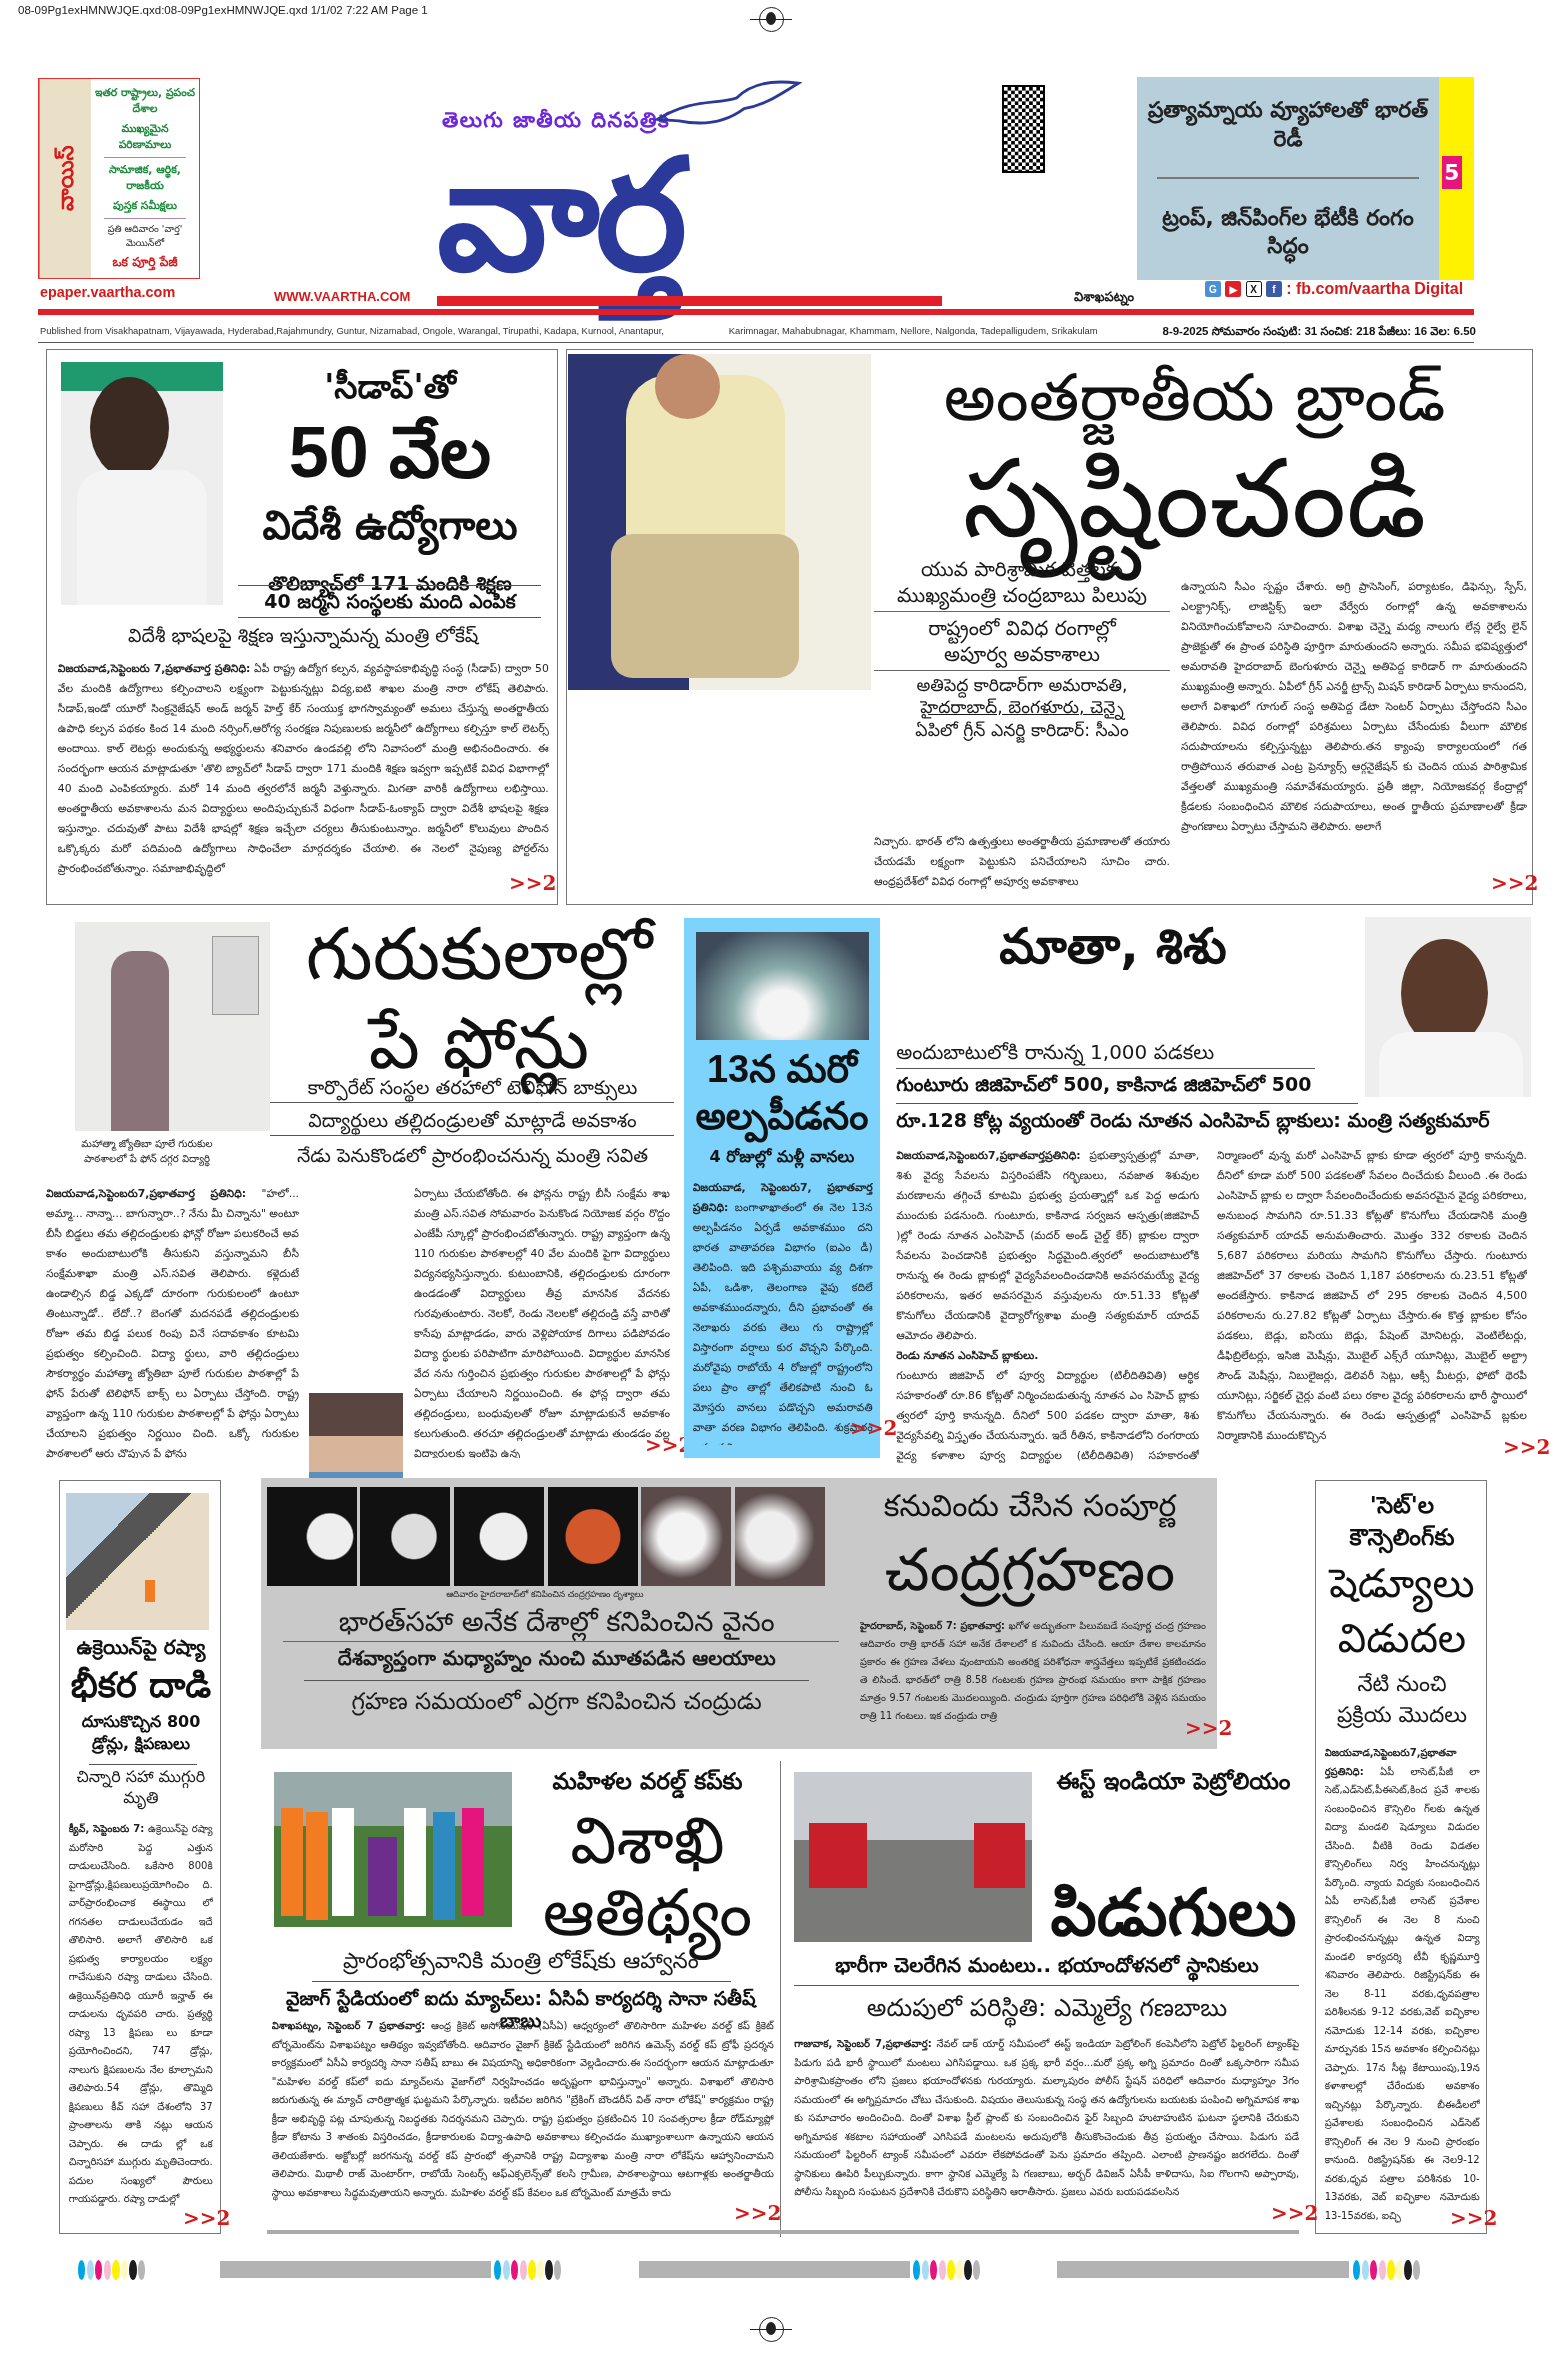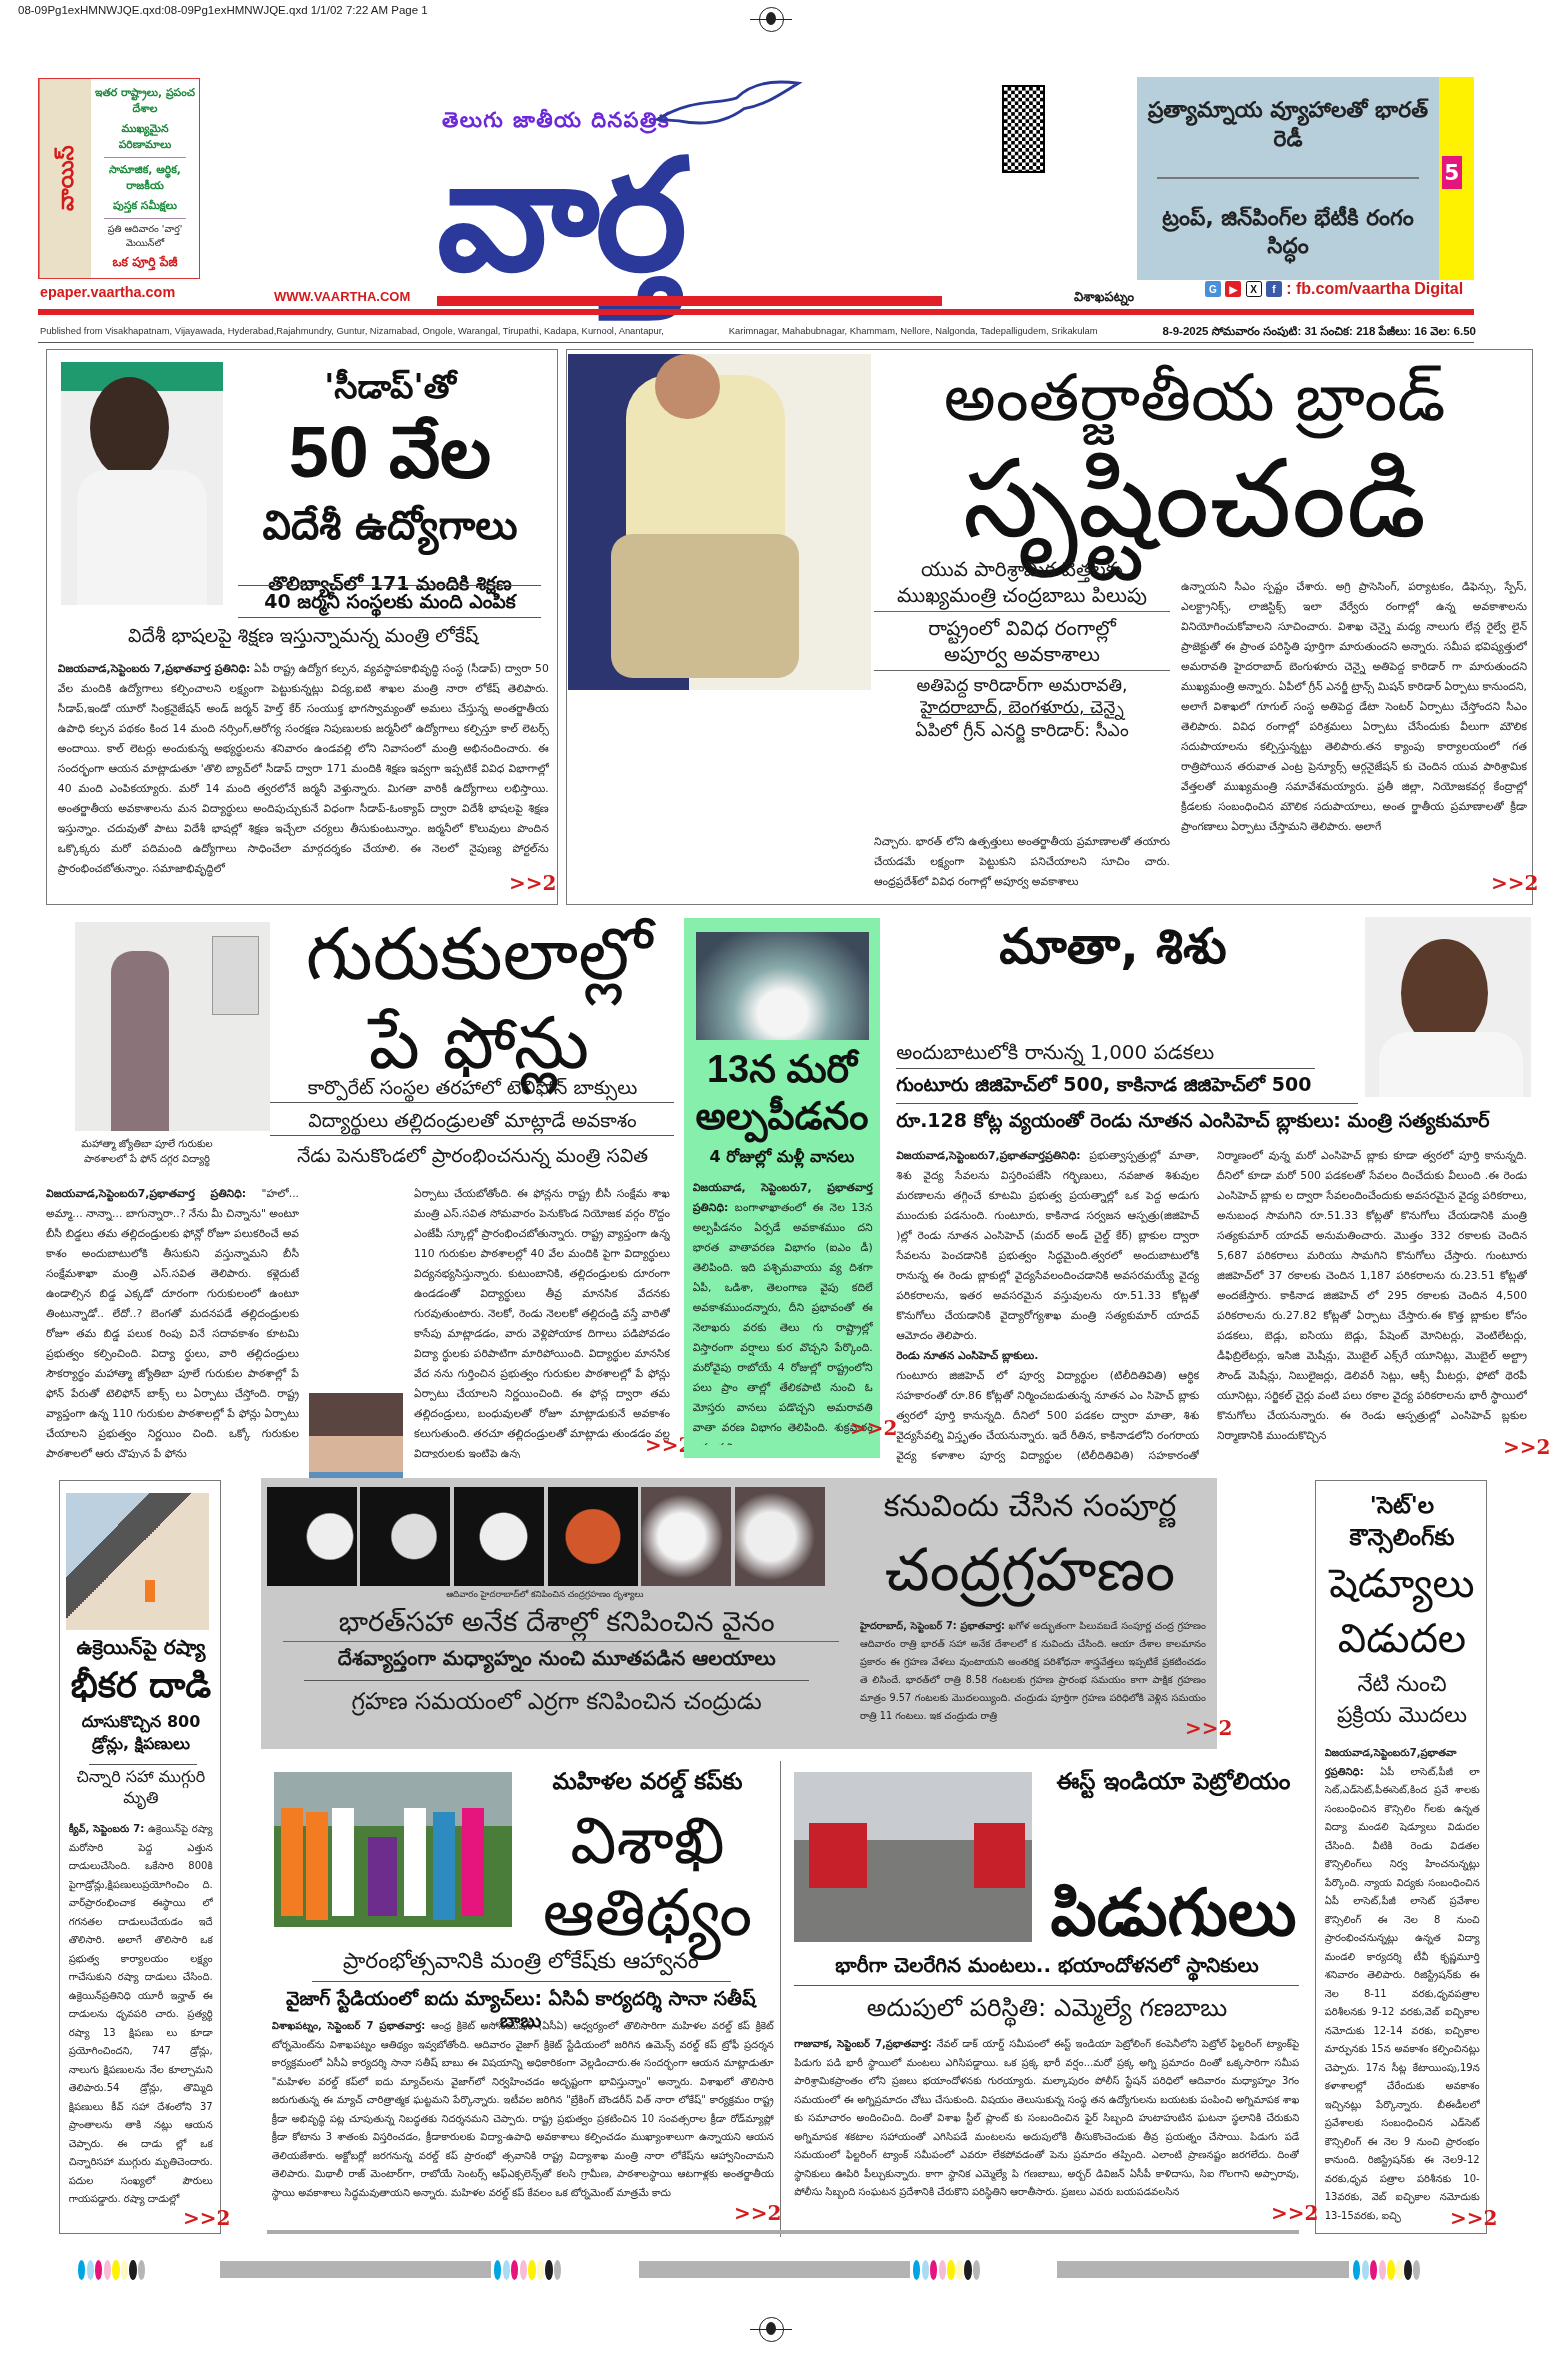--- a/index.html
+++ b/index.html
@@ -41,21 +41,21 @@
 .box{border:0.7px solid #777}
 .hl{font-weight:bold;color:#111;text-align:center;line-height:1.15}
 .sub{text-align:center;font-size:17.3px;line-height:1.3}
 .body{font-size:10.8px;line-height:1.85;text-align:justify;color:#222}
 .body b{font-weight:bold}
 .more{color:#d31b1b;font-family:"DejaVu Serif",serif;font-size:20px;font-weight:bold}
 .photo{background:#ccc;overflow:hidden;position:relative}
 .caption{font-size:10px;text-align:center;line-height:1.45}
 hr.sep{border:none;border-top:1.4px solid #666}
 .grey{background:#c9c9c9}
-.bluebg{background:#86efac}
+.bluebg{background:#7dd3fc}
 
 .strip{top:2259px;height:21.7px;display:flex;gap:1.4px;align-items:center}
 .dot{width:7.2px;height:20px;border-radius:50%}
 .greybar{top:2261px;height:17.3px;background:#b3b3b3}
 </style>
 </head>
 <body>
 
 <div class="abs slug">08-09Pg1exHMNWJQE.qxd:08-09Pg1exHMNWJQE.qxd  1/1/02  7:22 AM  Page 1</div>
 <div class="abs reg" style="left:759px;top:7.2px"></div>

